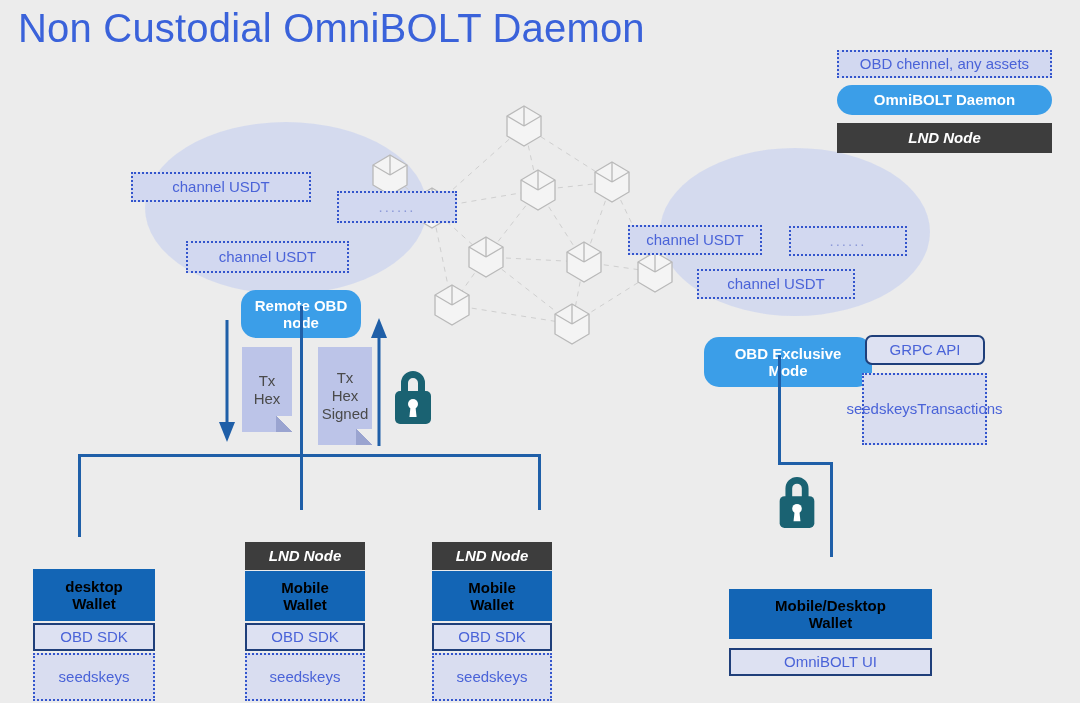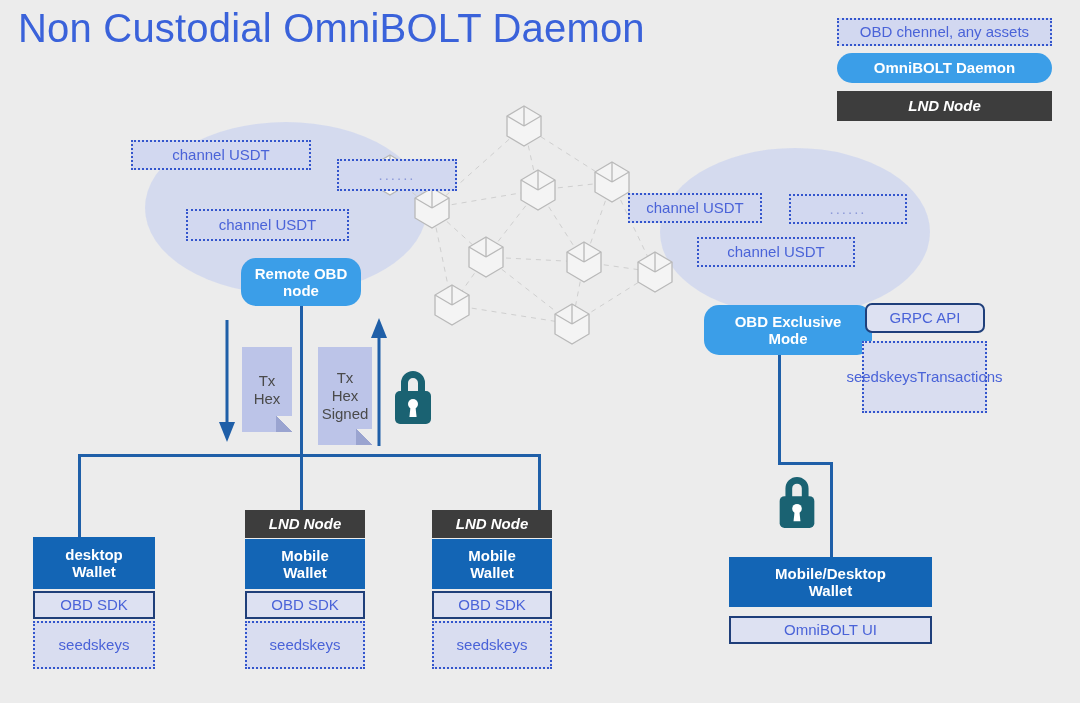--- a/index.html
+++ b/index.html
@@ -32,20 +32,21 @@
 
   
   #network{left:0;top:0;width:1080px;height:703px;pointer-events:none;}
 
   
   .box{
     box-sizing:border-box;
     display:flex;align-items:center;justify-content:center;
     text-align:center;
     line-height:1.16;
+    margin-top:32px;
   }
   
   .chip-dotted{
     background:#d2d8f0;
     border:2px dotted #3355cc;
     color:#4a63d8;
     font-size:15px;
     font-weight:400;
   }
   
@@ -68,21 +69,21 @@
     background:#3b9ee8;
     color:#ffffff;
     font-size:15px;
     font-weight:bold;
     flex-direction:column;
     border-radius:15px;
   }
   
   .box-darkblue{
     background:#1365b5;
-    color:#ffffff;
+    color:#000000;
     font-size:15px;
     font-weight:bold;
     flex-direction:column;
   }
   
   .box-dark{
     background:#3d3d3d;
     color:#ffffff;
     font-size:15px;
     font-weight:bold;

